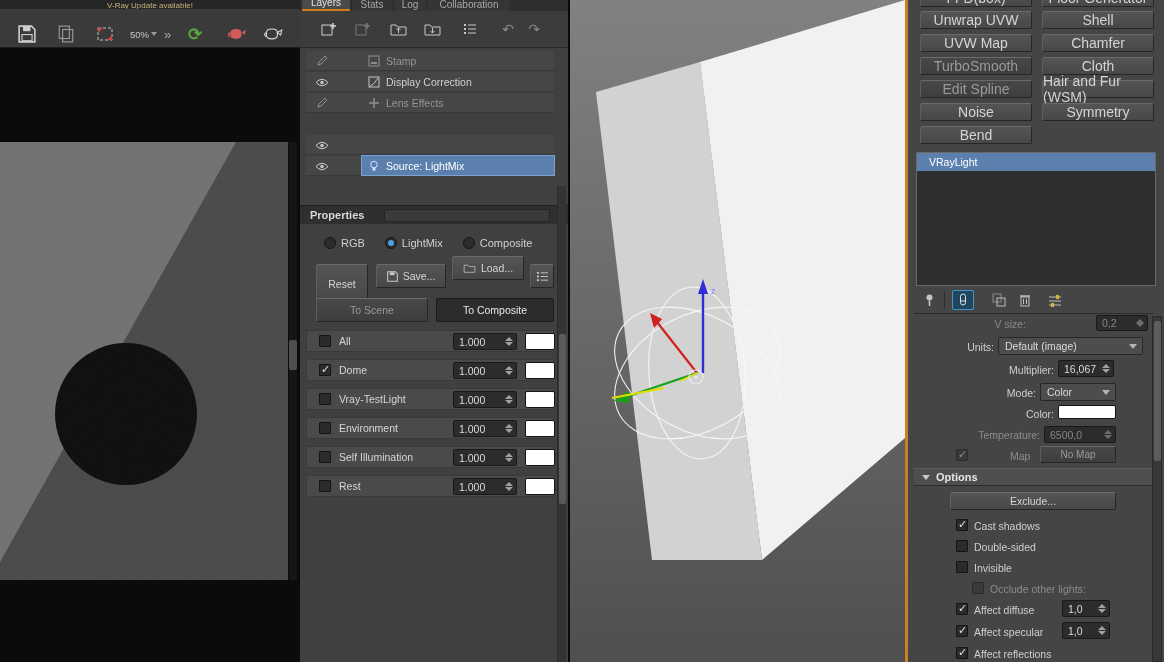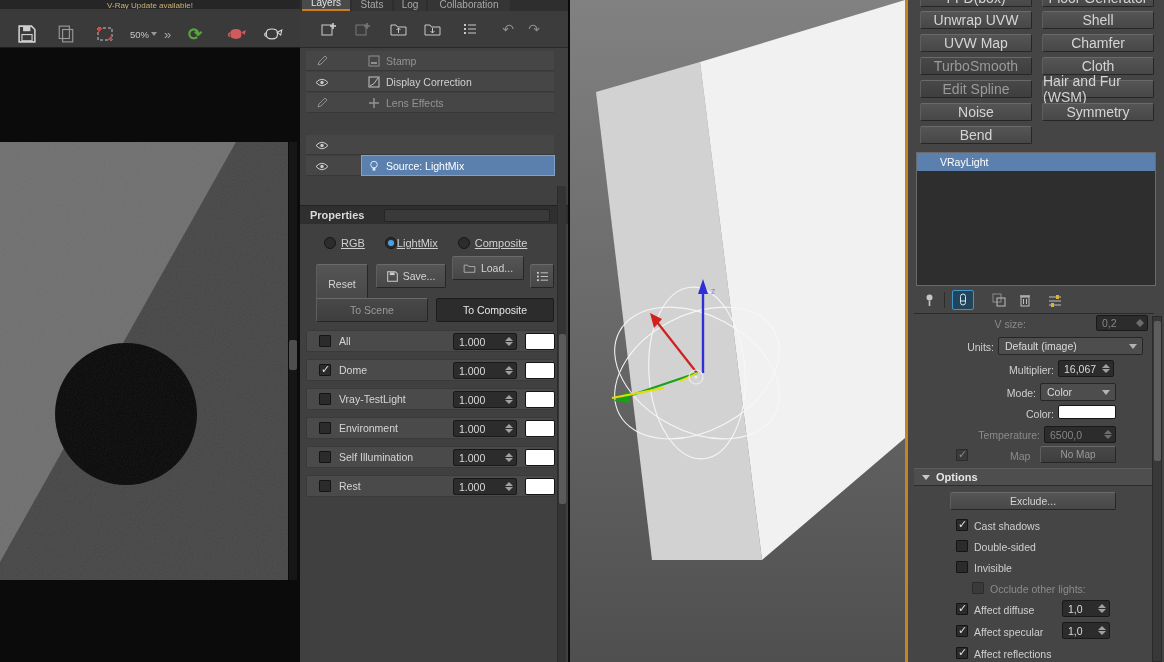--- a/index.html
+++ b/index.html
@@ -1,19 +1,19 @@
 <!DOCTYPE html>
 <html><head>
 <meta charset="utf-8">
 <style>
   *{margin:0;padding:0;box-sizing:border-box;}
   html,body{background:#181818;}
   .screen{position:relative;width:1164px;height:662px;overflow:hidden;background:#0a0a0a;
           font-family:"Liberation Sans",sans-serif;color:#d0d0d0;font-size:11px;}
-  .abs{position:absolute;text-decoration:underline;}
+  .abs{position:absolute;}
   .ic{display:inline-flex;align-items:center;justify-content:center;}
 
   
   .vfb{position:absolute;left:0;top:0;width:300px;height:662px;background:#0b0b0b;}
   .vfb-banner{position:absolute;left:0;top:0;width:300px;height:9px;background:#262626;overflow:hidden;
               font-size:8px;color:#c9b37a;text-align:center;line-height:12px;}
   .vfb-toolbar{position:absolute;left:0;top:9px;width:300px;height:39px;background:#3a3a3a;border-bottom:1px solid #1c1c1c;}
   .ticon{position:absolute;top:14px;height:22px;width:26px;display:flex;align-items:center;}
   .vfb-img{position:absolute;left:0;top:142px;width:288px;height:438px;background:#454545;}
   .vfb-scroll{position:absolute;left:289px;top:142px;width:8px;height:438px;background:#161616;}
@@ -63,21 +63,21 @@
   .lp-scroll-thumb{position:absolute;left:1px;top:148px;width:7px;height:170px;background:#5a5a5a;border-radius:2px;}
 
   
   .vp{position:absolute;left:570px;top:0;width:335px;height:662px;}
   .vp-accent{position:absolute;left:905px;top:0;width:3px;height:662px;background:#c8821f;}
 
   
   .cp{position:absolute;left:908px;top:0;width:256px;height:662px;background:#454545;overflow:hidden;}
   .modbtn{width:112px;height:18px;font-size:14px;}
   .stackbox{position:absolute;left:8px;top:152px;width:240px;height:134px;background:#2e2e2e;border:1px solid #6a6a6a;}
-  .stackrow{height:18px;display:flex;align-items:center;padding-left:23px;font-size:10.5px;}
+  .stackrow{height:18px;display:flex;align-items:center;padding-left:12px;font-size:10.5px;}
   .stackrow.selected{background:#5b80ad;color:#fff;}
   .sticon{position:absolute;top:290px;width:22px;height:20px;display:flex;align-items:center;justify-content:center;border-radius:2px;}
   .sticon.active{background:#23455c;border:1px solid #3f97cc;}
   .lbl{position:absolute;font-size:10.5px;color:#cfcfcf;white-space:nowrap;}
   .lbl.r{text-align:right;}
   .gray{color:#8b8b8b !important;}
   .ddl{position:absolute;background:#4d4d4d;border:1px solid #262626;border-radius:2px;font-size:10.5px;color:#dadada;
        display:flex;align-items:center;padding:0 16px 0 6px;}
   .ddl::after{content:"";position:absolute;right:5px;top:50%;margin-top:-2px;
        border-left:4px solid transparent;border-right:4px solid transparent;border-top:5px solid #b4b4b4;}
@@ -290,21 +290,21 @@
     <div class="props-header">
       <span class="props-title">Properties</span>
       <span class="props-field"></span>
     </div>
 
     <div class="abs" style="left:24px;top:237px;width:230px;display:flex;gap:20px;align-items:center;">
       <span style="display:flex;align-items:center;gap:5px;">
           <span class="radio"></span>
           <span>RGB</span>
         </span>
-      <span style="display:flex;align-items:center;">
+      <span style="display:flex;align-items:center;gap:5px;">
           <span class="radio sel"></span>
           <span>LightMix</span>
         </span>
       <span style="display:flex;align-items:center;gap:5px;">
           <span class="radio"></span>
           <span>Composite</span>
         </span>
     </div>
 
     <div class="b3" style="left:16px;top:264px;width:52px;height:40px;">

